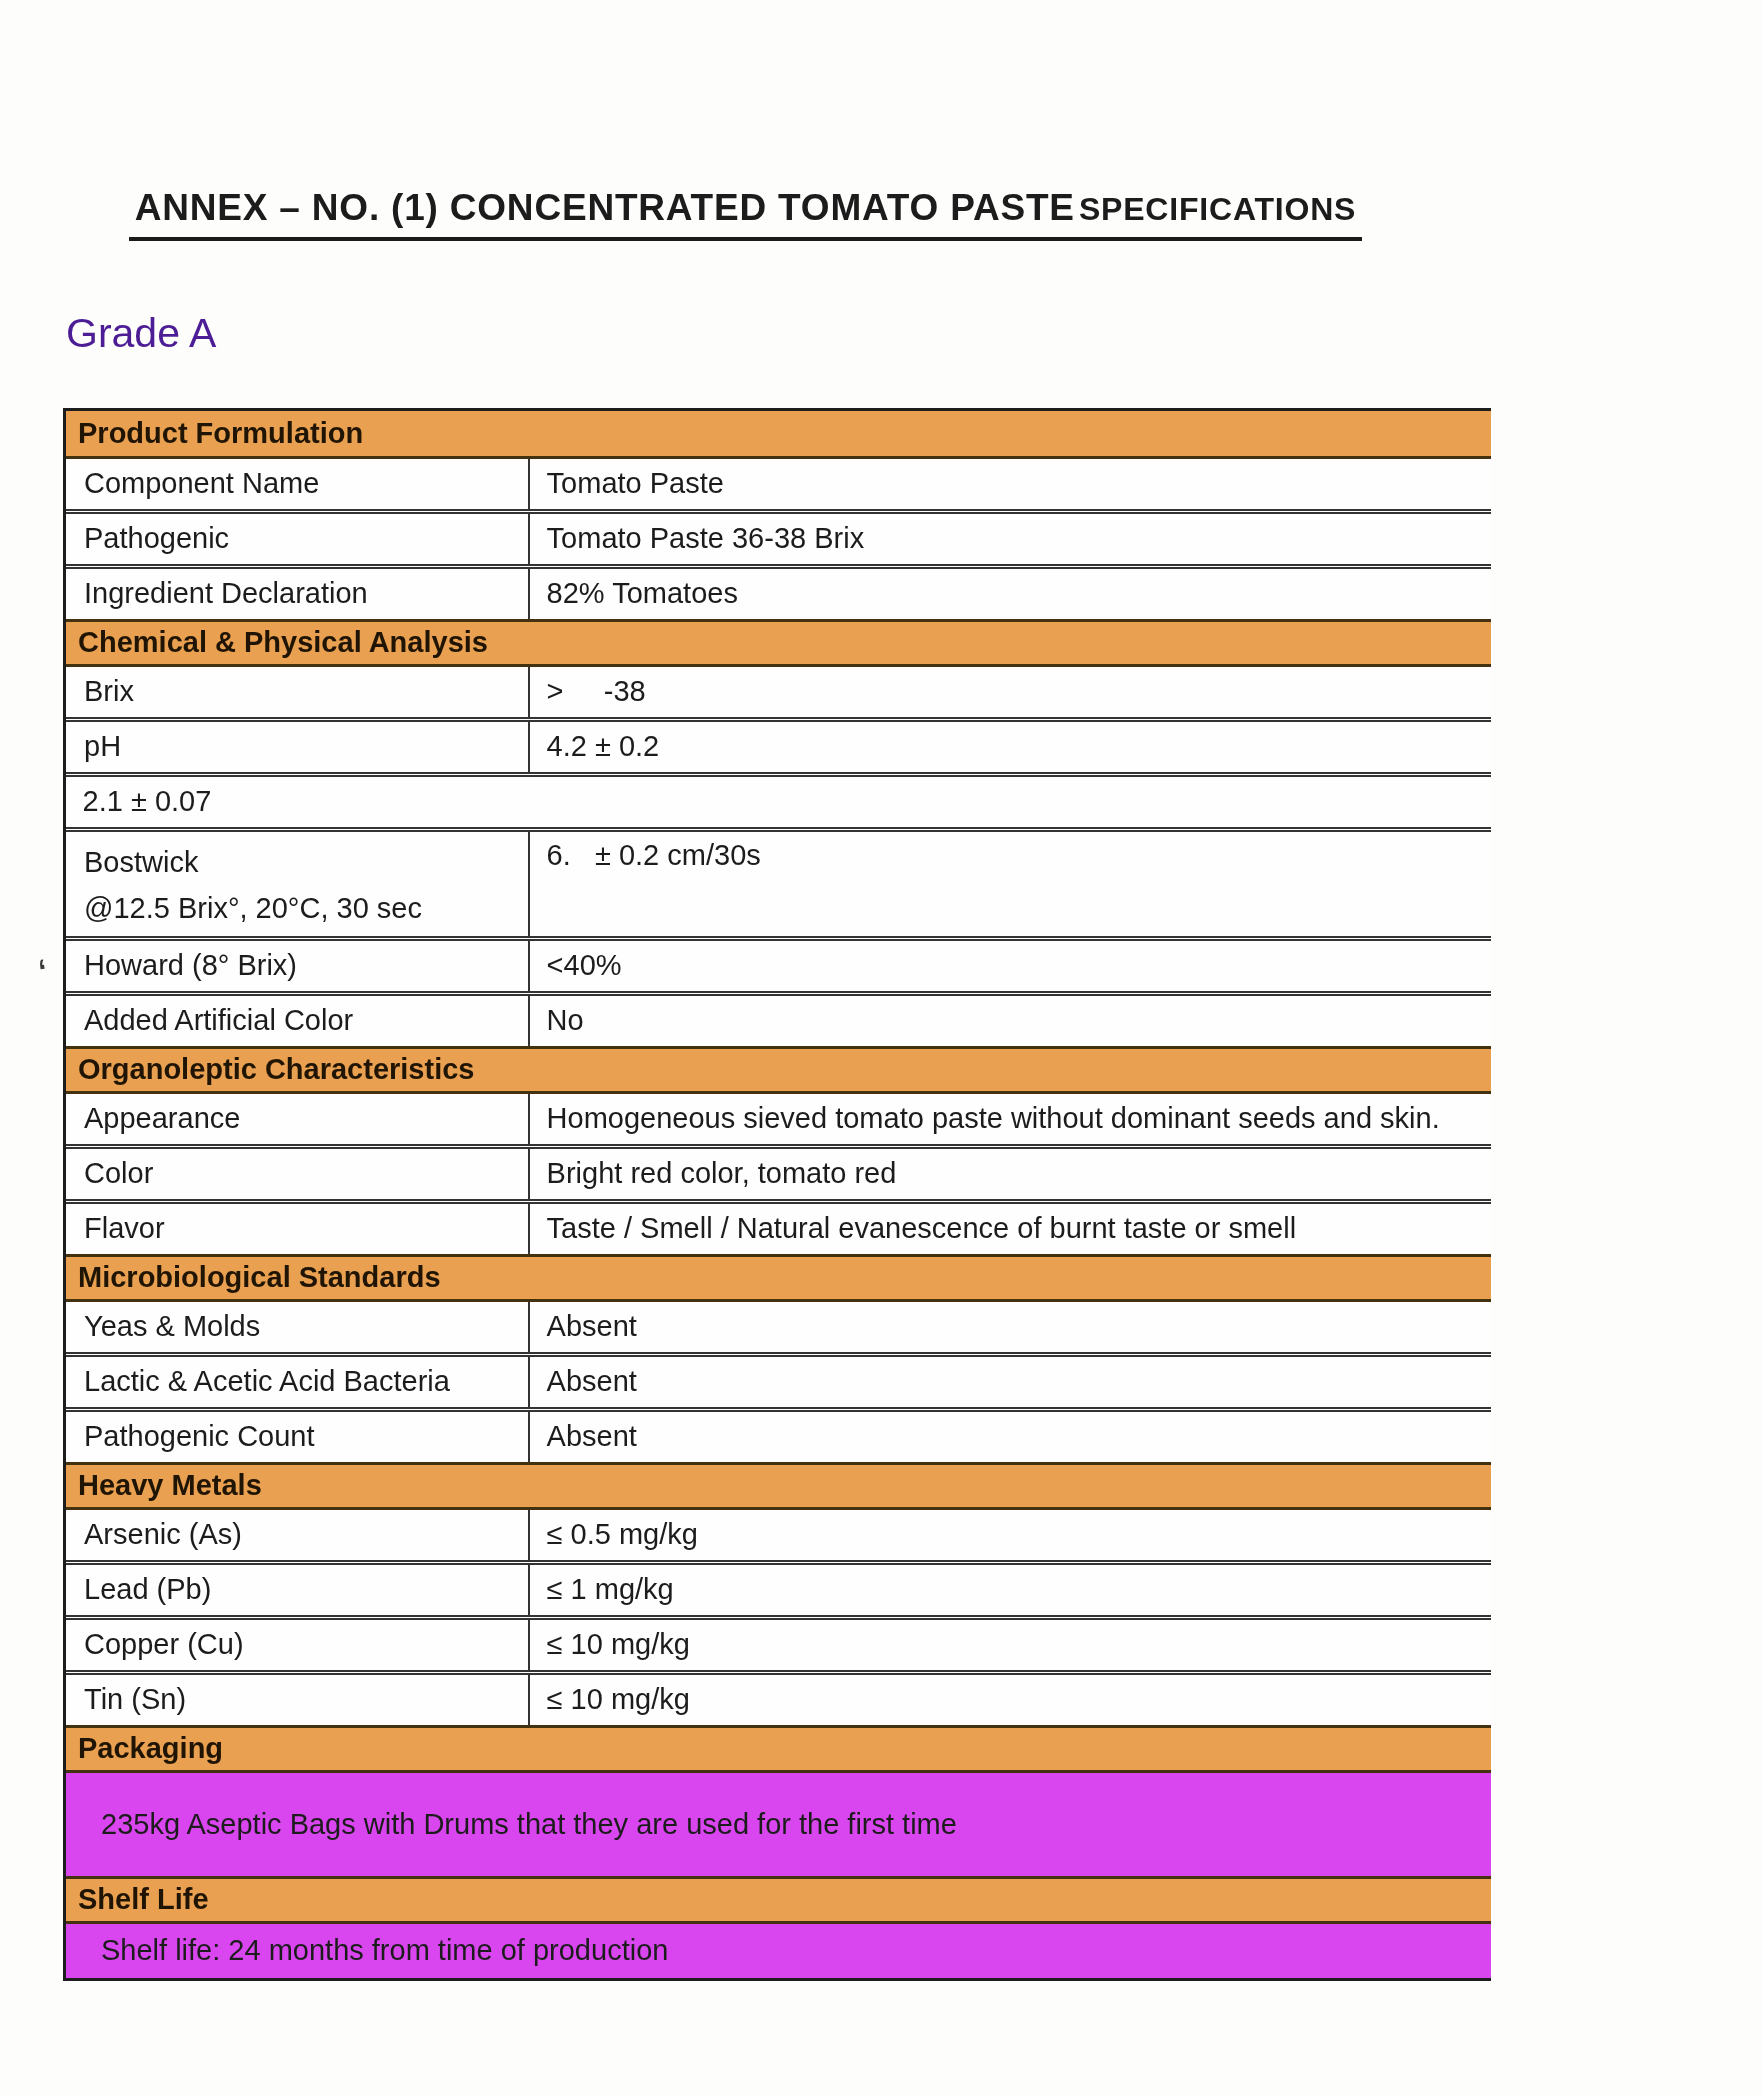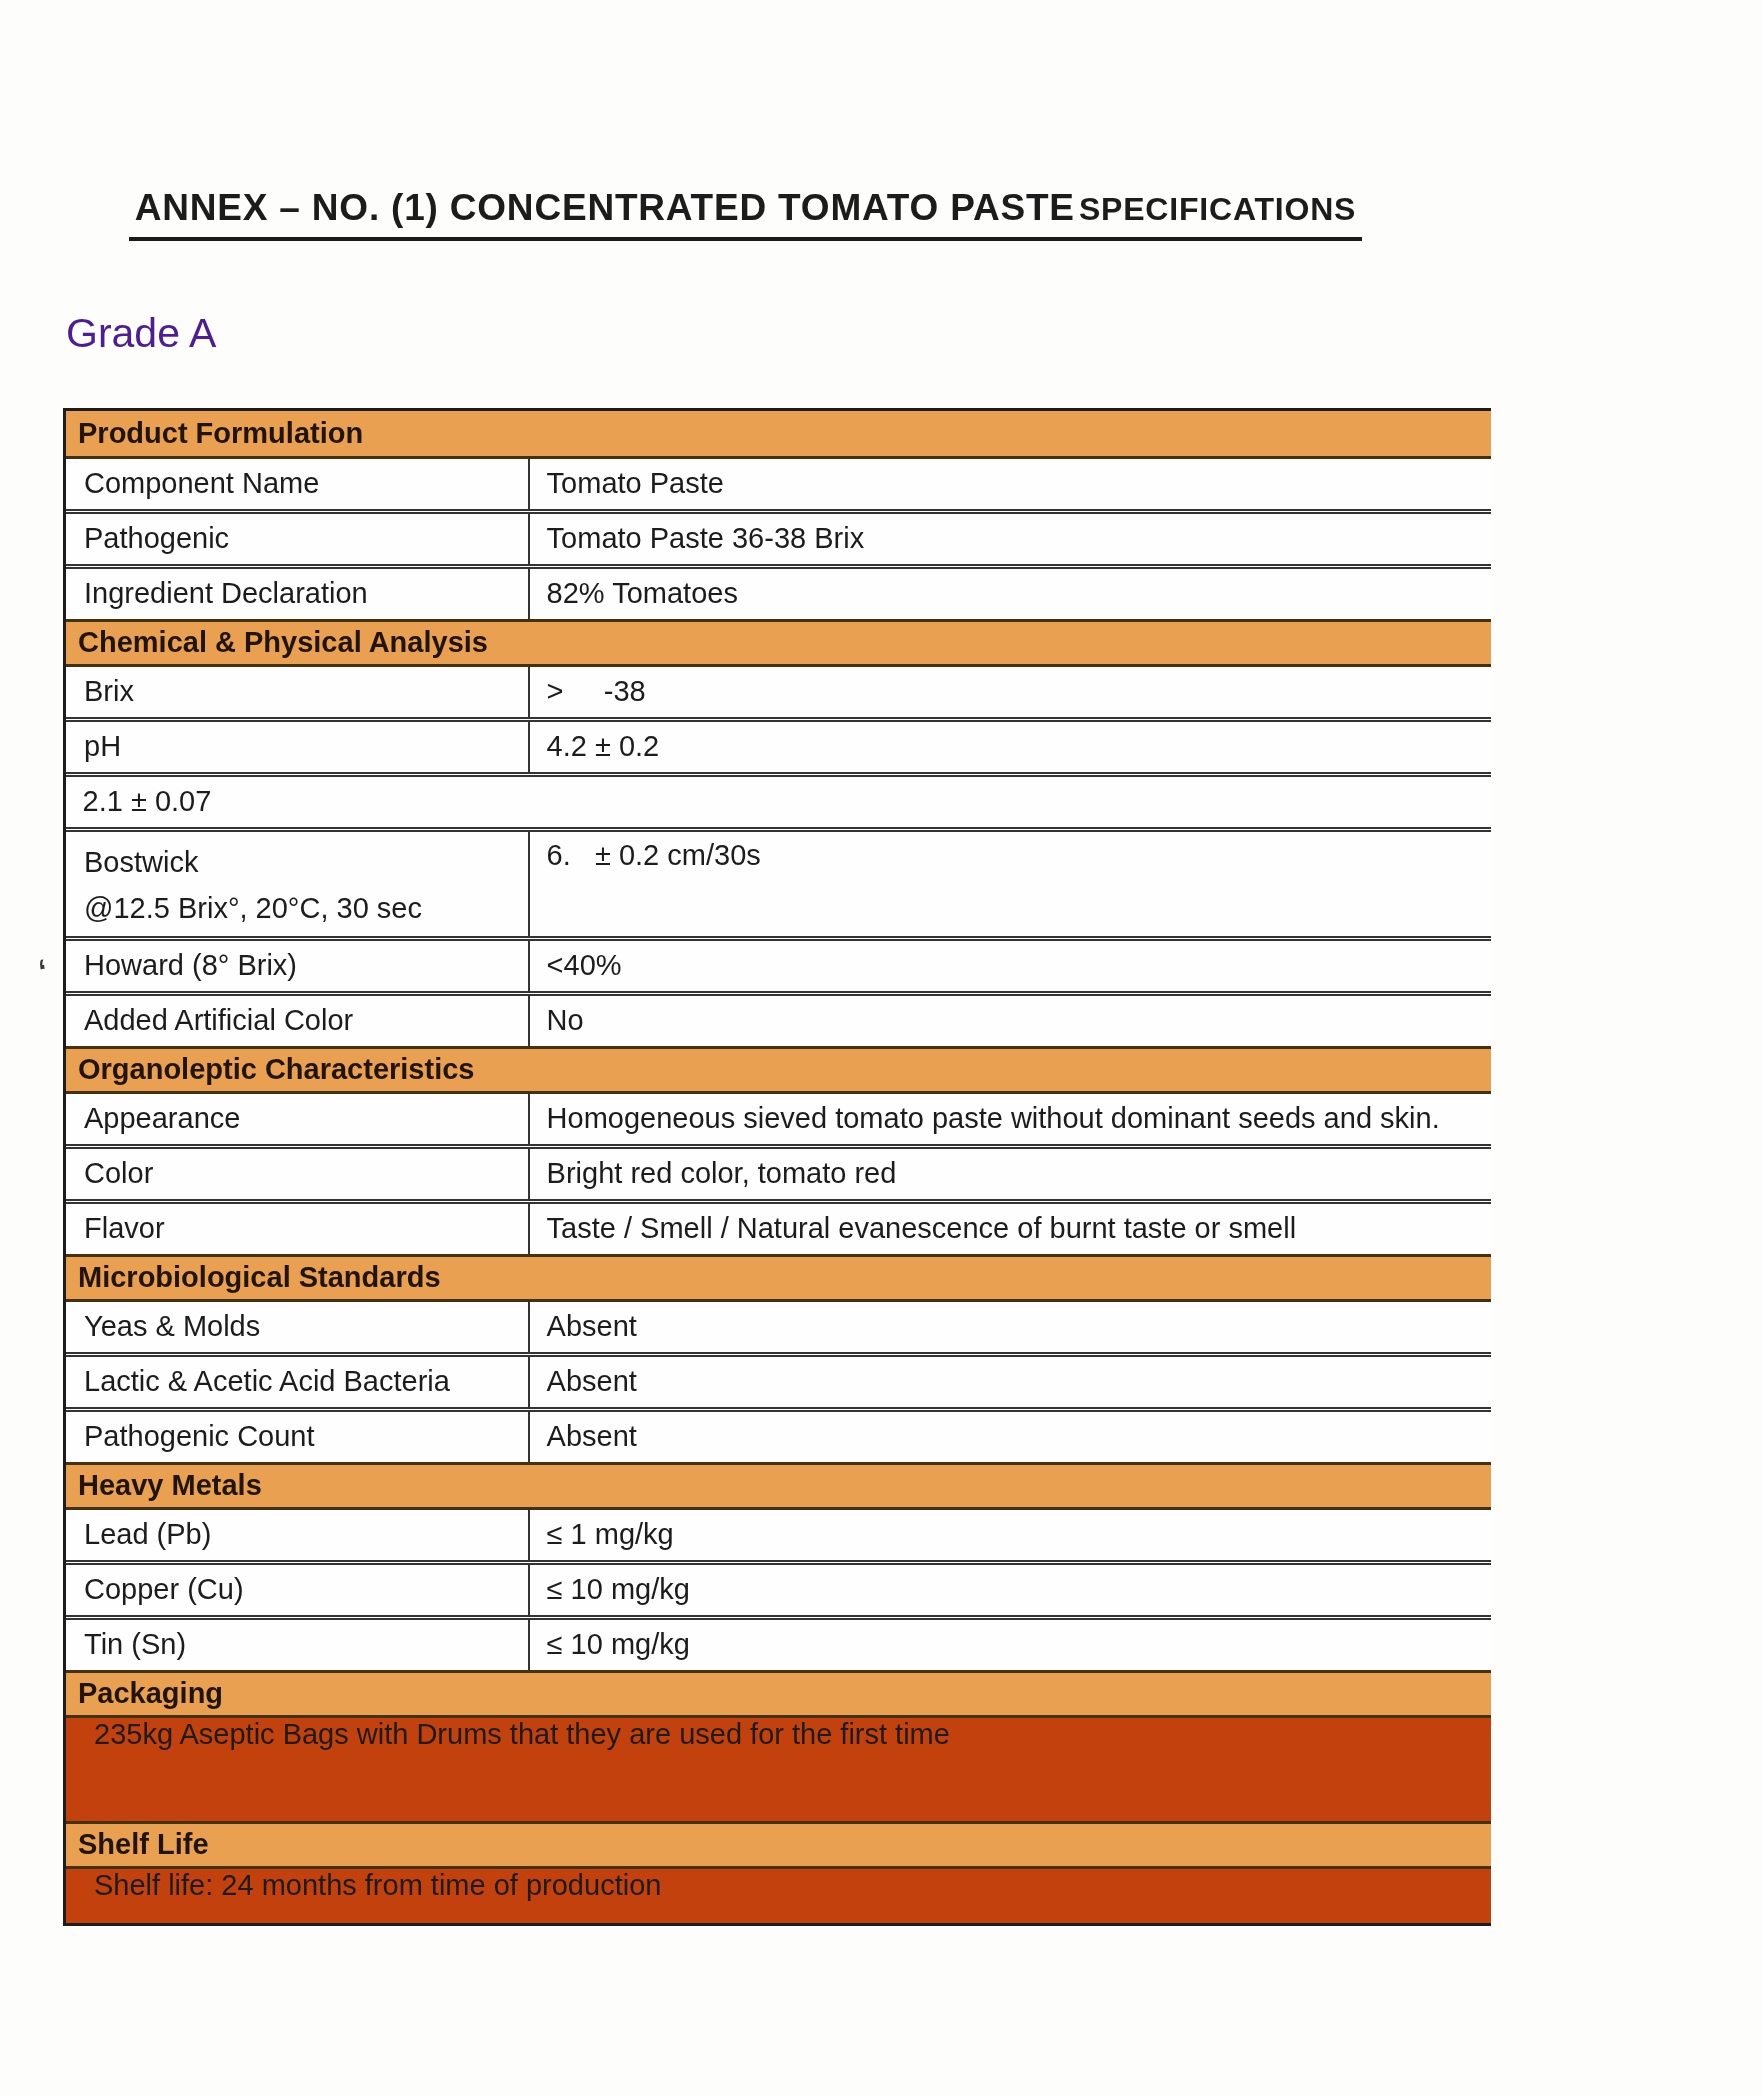--- a/index.html
+++ b/index.html
@@ -91,25 +91,26 @@
     align-items:flex-start;
     padding-top:7.5px;
     line-height:1.6;
   }
   .spec-row.tall .row-value{
     align-items:flex-start;
     padding-top:7.5px;
   }
   .full-row{
     display:flex;
+    align-items:center;
     min-height:54px;
-    padding-left:28px;
+    padding-left:35px;
     font-size:29px;
     white-space:pre-wrap;
-    background:#c2410c;
+    background:#d946ef;
   }
   .full-row.tall{min-height:103px;}
 
   
   .artifact{
     position:absolute;
     left:39px;top:952px;
     font-size:42px;
     color:#3a3a3a;
     transform:rotate(-8deg);
@@ -196,20 +197,24 @@
         <div class="row-value">Absent</div>
       </div>
       <div class="spec-row">
         <div class="row-label">Pathogenic Count</div>
         <div class="row-value">Absent</div>
       </div>
       <div class="section-header">
         <span>Heavy Metals</span>
       </div>
       <div class="spec-row">
+        <div class="row-label">Arsenic (As)</div>
+        <div class="row-value">≤ 0.5 mg/kg</div>
+      </div>
+      <div class="spec-row">
         <div class="row-label">Lead (Pb)</div>
         <div class="row-value">≤ 1 mg/kg</div>
       </div>
       <div class="spec-row">
         <div class="row-label">Copper (Cu)</div>
         <div class="row-value">≤ 10 mg/kg</div>
       </div>
       <div class="spec-row">
         <div class="row-label">Tin (Sn)</div>
         <div class="row-value">≤ 10 mg/kg</div>

